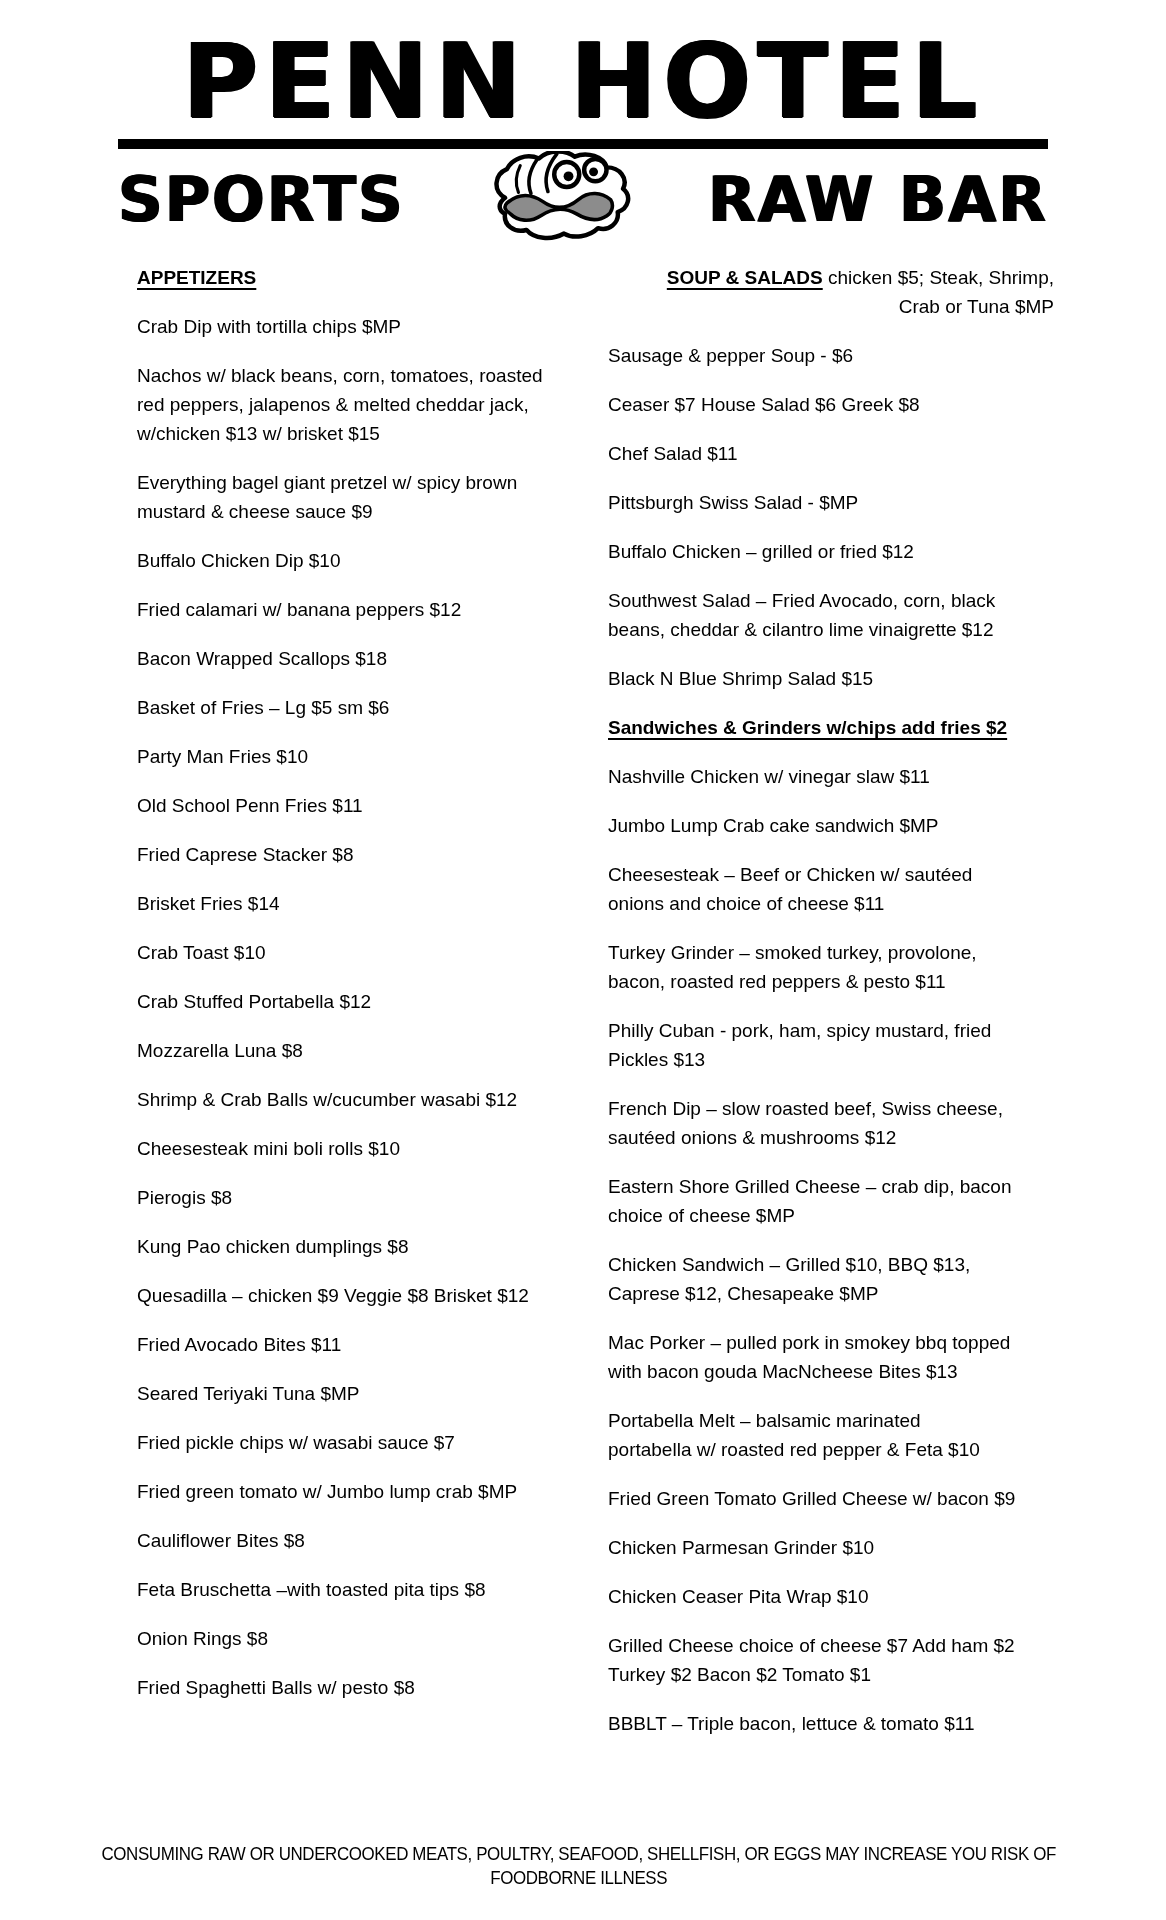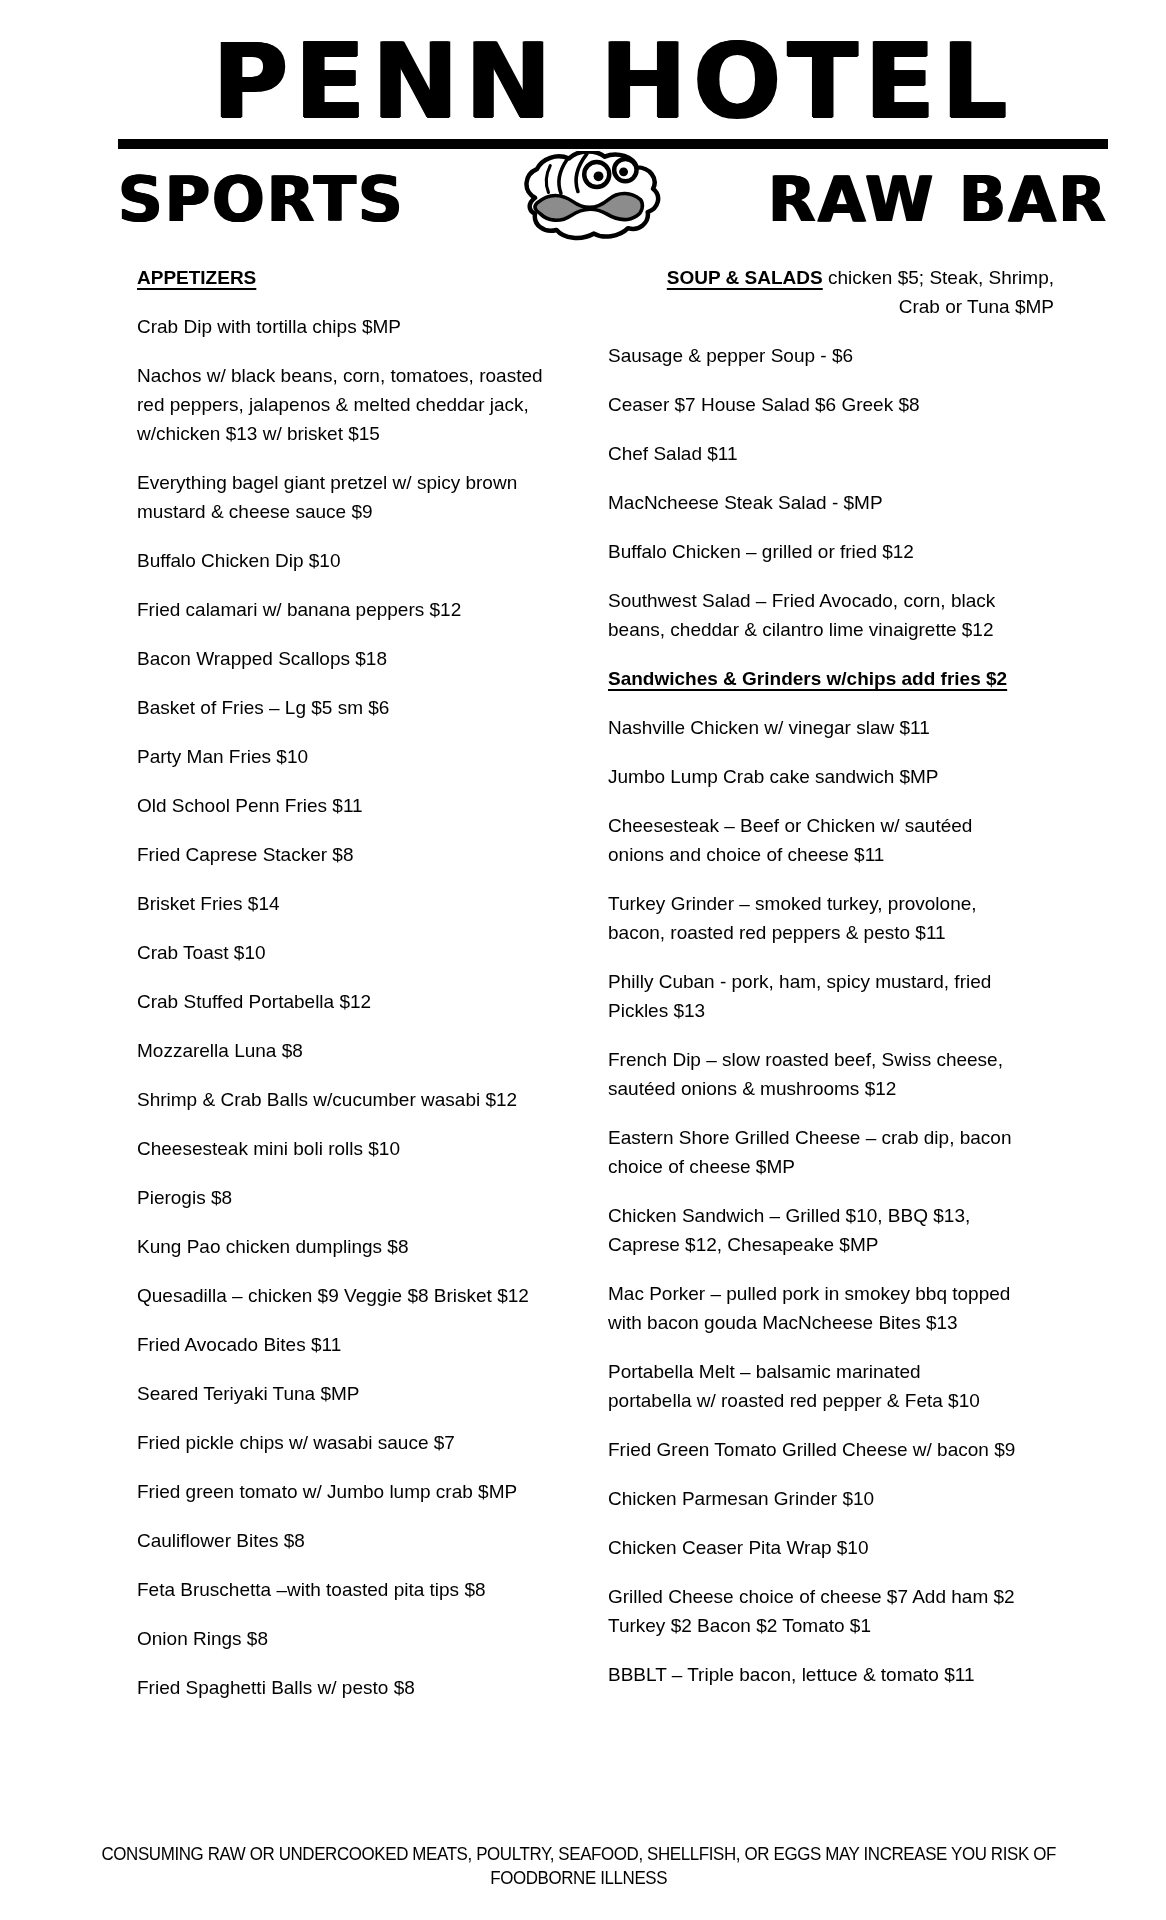--- a/index.html
+++ b/index.html
@@ -2,21 +2,21 @@
 <html><head>
 <meta charset="utf-8">
 <style>
   html,body{margin:0;padding:0;}
   body{
     width:1166px;height:1920px;background:#ffffff;color:#000;
     font-family:"Liberation Sans",sans-serif;overflow:hidden;position:relative;
   }
   .page{width:1166px;height:1920px;position:relative;}
   
-  .header{padding:26px 58px 0 118px;text-align:center;}
+  .header{padding:26px 118px 0 118px;text-align:center;}
   .title{
     font-family:"DejaVu Sans",sans-serif;font-weight:bold;
     font-size:104px;line-height:1.06;letter-spacing:6px;white-space:nowrap;
     text-shadow:1px 0 0 #000,-1px 0 0 #000,0 1px 0 #000;
   }
   .title-rule{height:10px;background:#000;margin-top:3px;}
   .subtitle-row{
     margin-top:6px;display:flex;align-items:center;justify-content:space-between;gap:26px;
   }
   .subtitle{
@@ -118,24 +118,25 @@
 
     <section class="col-right">
       <p class="heading-line">
         <span class="lead">SOUP &amp; SALADS</span><span class="suffix"> chicken $5; Steak, Shrimp,
 Crab or Tuna $MP</span>
       </p>
       <div>
           <div class="menu-item">Sausage &amp; pepper Soup - $6</div>
           <div class="menu-item">Ceaser $7 House Salad $6 Greek $8</div>
           <div class="menu-item">Chef Salad $11</div>
-          <div class="menu-item">MacNcheese Steak Salad - $MP</div>
+          <div class="menu-item">Pittsburgh Swiss Salad - $MP</div>
           <div class="menu-item">Buffalo Chicken – grilled or fried $12</div>
           <div class="menu-item">Southwest Salad – Fried Avocado, corn, black
 beans, cheddar &amp; cilantro lime vinaigrette $12</div>
+          <div class="menu-item">Black N Blue Shrimp Salad $15</div>
         </div>
 
       <h2 class="col-heading">Sandwiches &amp; Grinders w/chips add fries $2</h2>
       <div>
           <div class="menu-item">Nashville Chicken w/ vinegar slaw $11</div>
           <div class="menu-item">Jumbo Lump Crab cake sandwich $MP</div>
           <div class="menu-item">Cheesesteak – Beef or Chicken w/ sautéed
 onions and choice of cheese $11</div>
           <div class="menu-item">Turkey Grinder – smoked turkey, provolone,
 bacon, roasted red peppers &amp; pesto $11</div>

